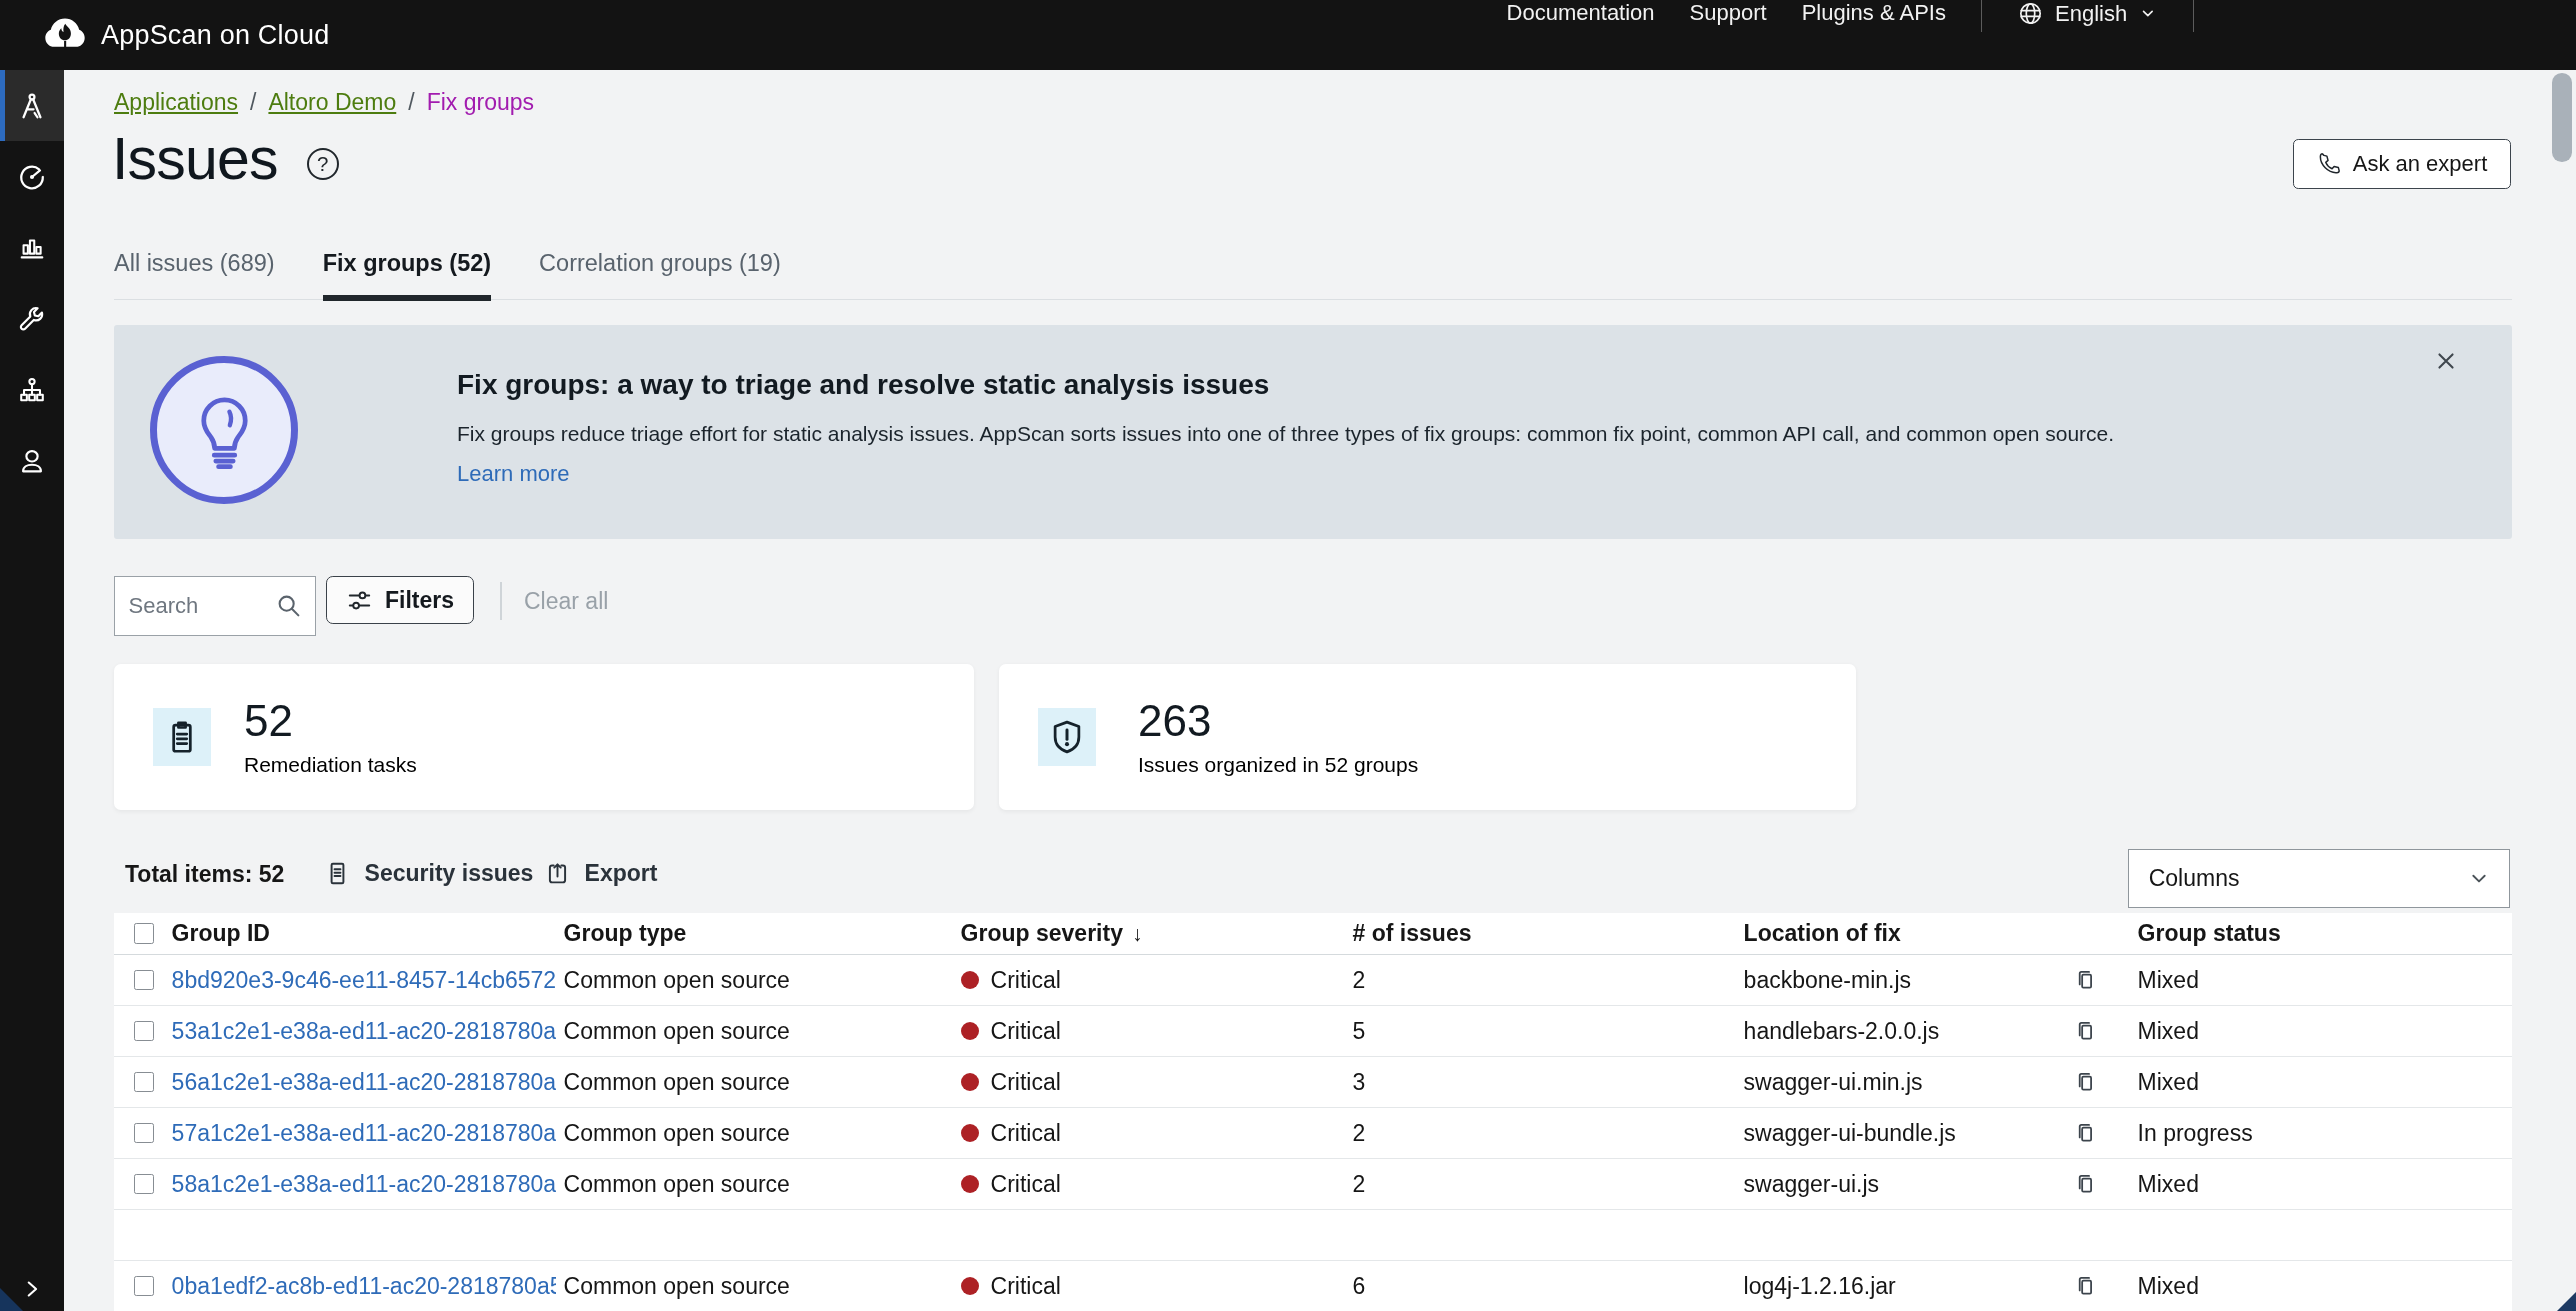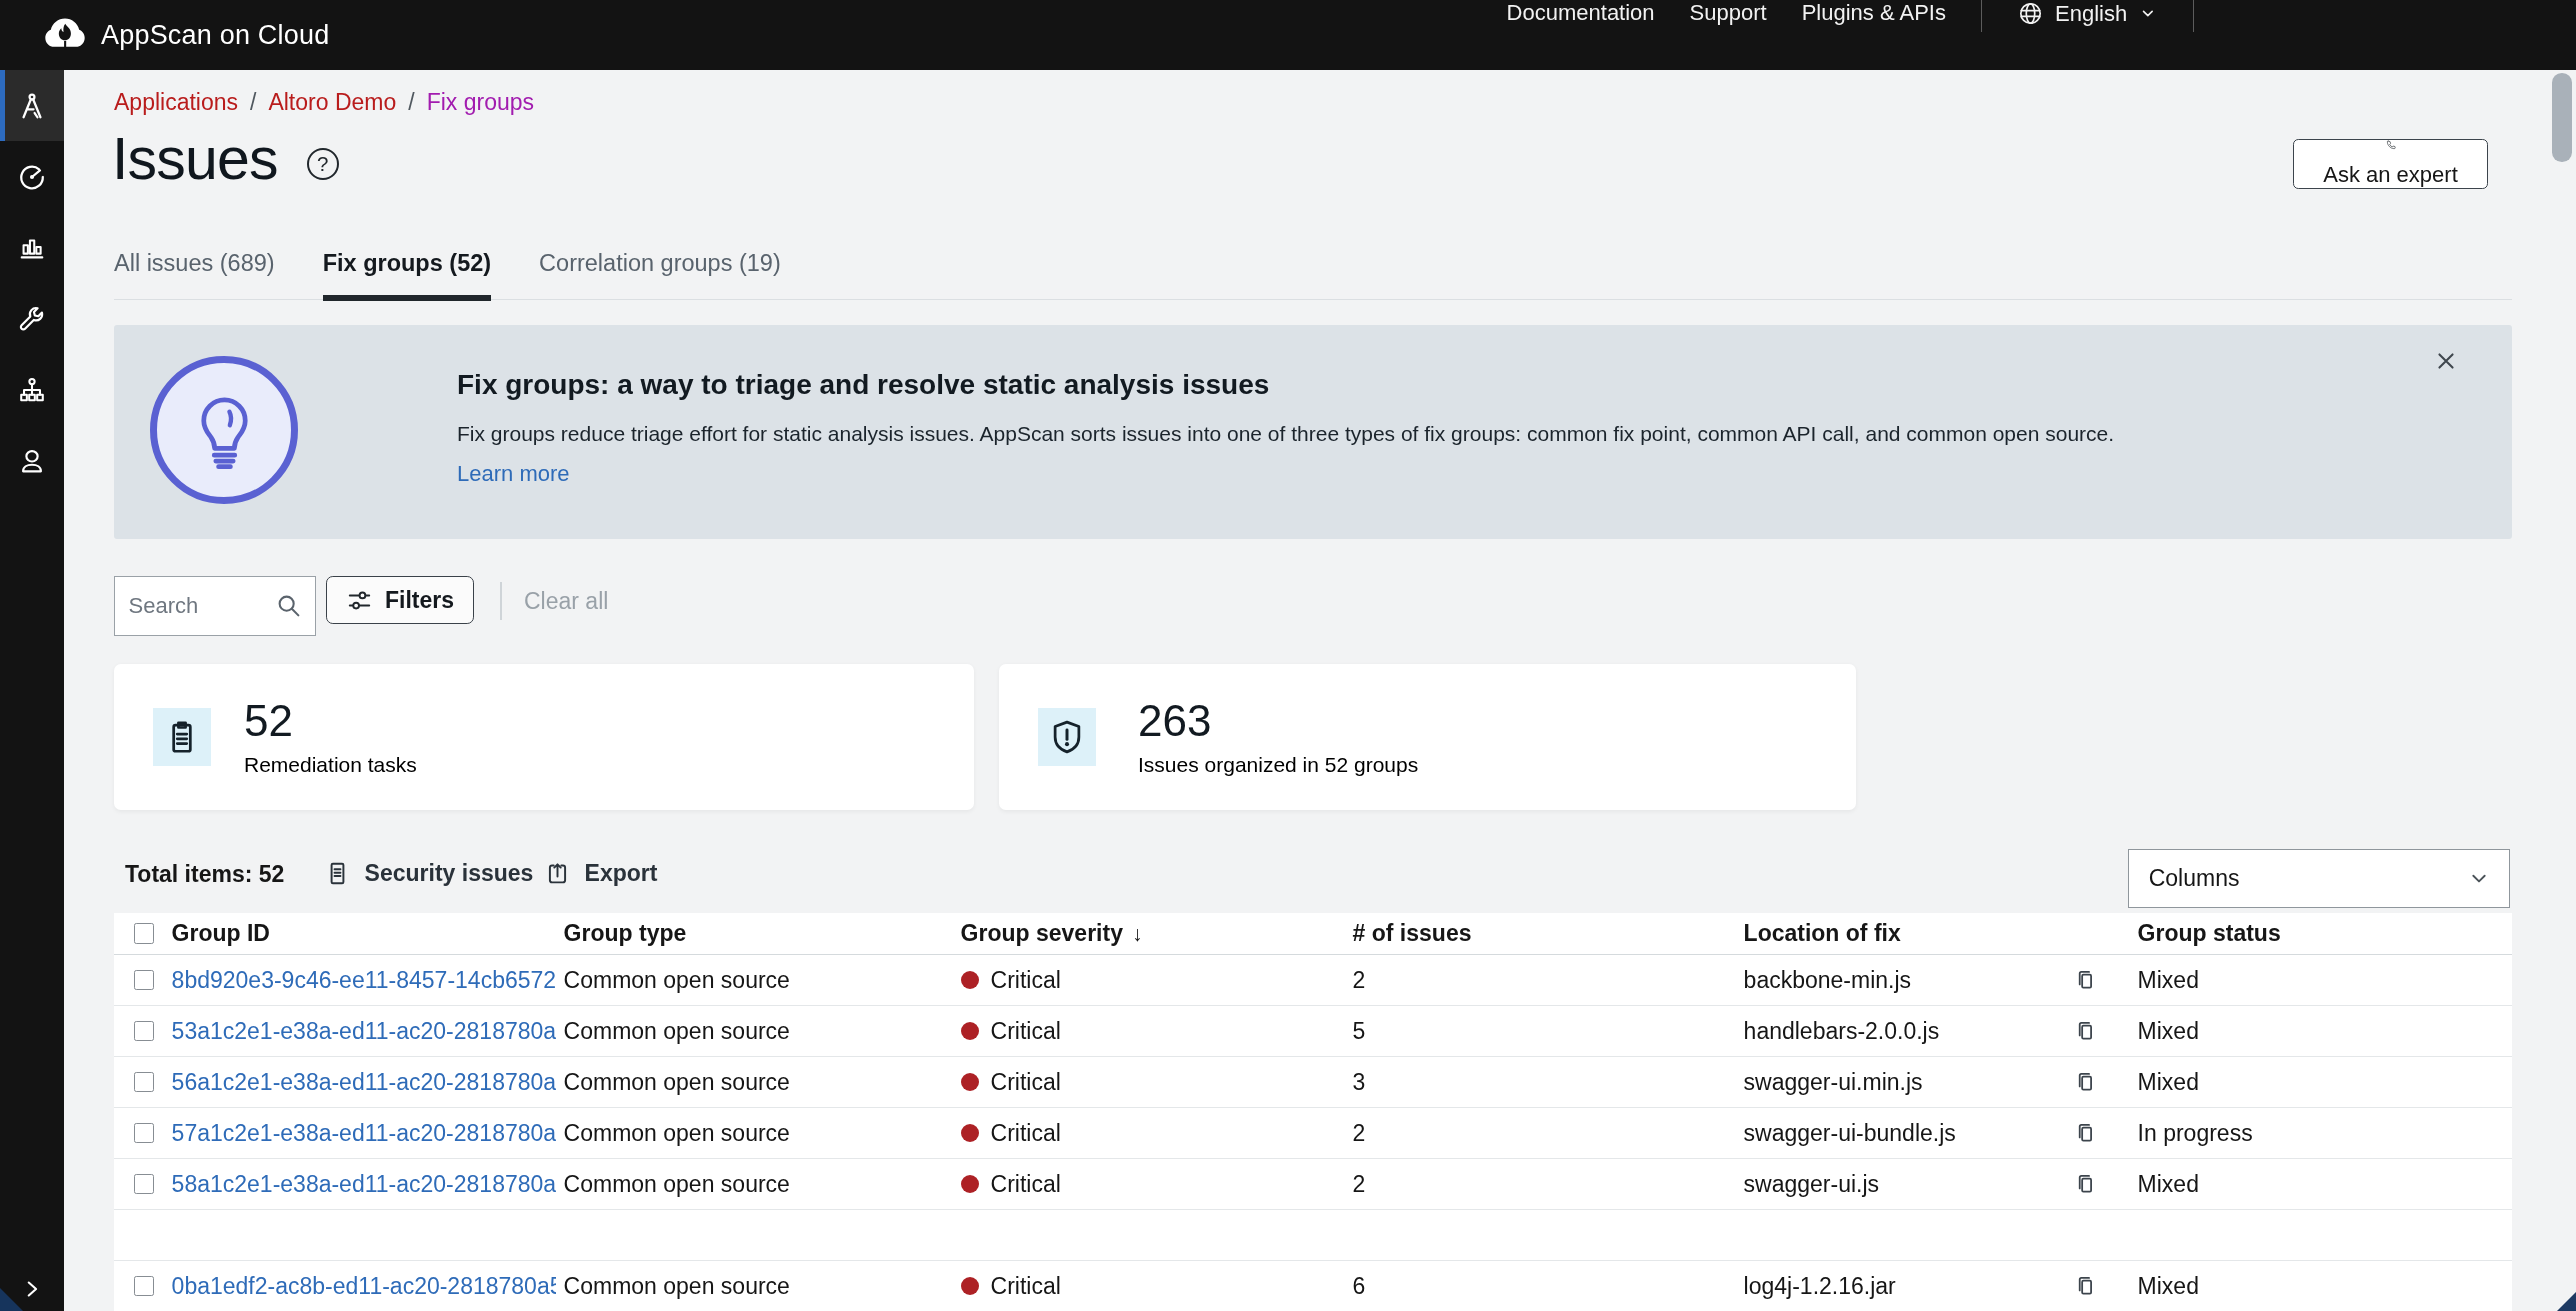--- a/index.html
+++ b/index.html
@@ -23,32 +23,32 @@
   .side-item { position:relative; width:64px; height:71px; display:flex; align-items:center; justify-content:center; cursor:pointer; }
   .side-item.active { background:#2b2b2b; }
   .side-item.active::before { content:''; position:absolute; left:0; top:0; bottom:0; width:5.3px; background:#2d6bbf; }
   .side-item svg { width:30px; height:30px; }
   .side-expand { position:absolute; left:0; bottom:0; width:64px; height:45px; display:flex; align-items:center; justify-content:center; cursor:pointer; }
 
   
   .content-x { left:114px; width:2398px; }
 
   .breadcrumb { position:absolute; left:114px; top:89px; font-size:23px; display:flex; gap:12px; align-items:center; }
-  .crumb-link { color:#b91c1c; cursor:pointer; }
+  .crumb-link { color:#4d7c0f; cursor:pointer;text-decoration:underline; }
   .crumb-sep { color:#50585f; }
   .crumb-current { color:#a21caf; }
 
   .page-title-row { position:absolute; left:112px; top:125px; display:flex; align-items:center; gap:29px; }
   .page-title { font-size:59px; font-weight:300; color:#10171e; letter-spacing:-0.8px; }
   .help-badge { width:32px; height:32px; border:2.3px solid #21272c; border-radius:50%; color:#21272c;
                 font-size:20.5px; display:flex; align-items:center; justify-content:center; margin-top:10.6px; cursor:pointer; }
 
-  .ask-expert { position:absolute; left:2293px; top:139px; width:195px; height:50px; background:#ffffff;
+  .ask-expert { position:absolute; left:2293px; top:139px; width:218px; height:50px; background:#ffffff;
                 border:1.5px solid #3c444c; border-radius:5.3px; display:flex; align-items:center; justify-content:center;
-                gap:12px; font-size:22px; color:#161616; cursor:pointer;flex-direction:column; }
+                gap:12px; font-size:22px; color:#161616; cursor:pointer; }
 
   
   .tabs { position:absolute; top:227px; height:73px; border-bottom:1.5px solid #dbdfe2; display:flex; }
   .tab { position:relative; font-size:23.5px; color:#59636d; padding:23px 0 0 0; margin-right:48px; cursor:pointer; }
   .tab.active { color:#14191e; font-weight:700; }
   .tab.active::after { content:''; position:absolute; left:0; right:0; bottom:-1.5px; height:5.3px; background:#20262b; }
 
   
   .banner { position:absolute; top:325px; height:214px; background:#dce2e7; border-radius:3px; }
   .banner-circle { position:absolute; left:36px; top:31px; width:148px; height:148px; border-radius:50%;

